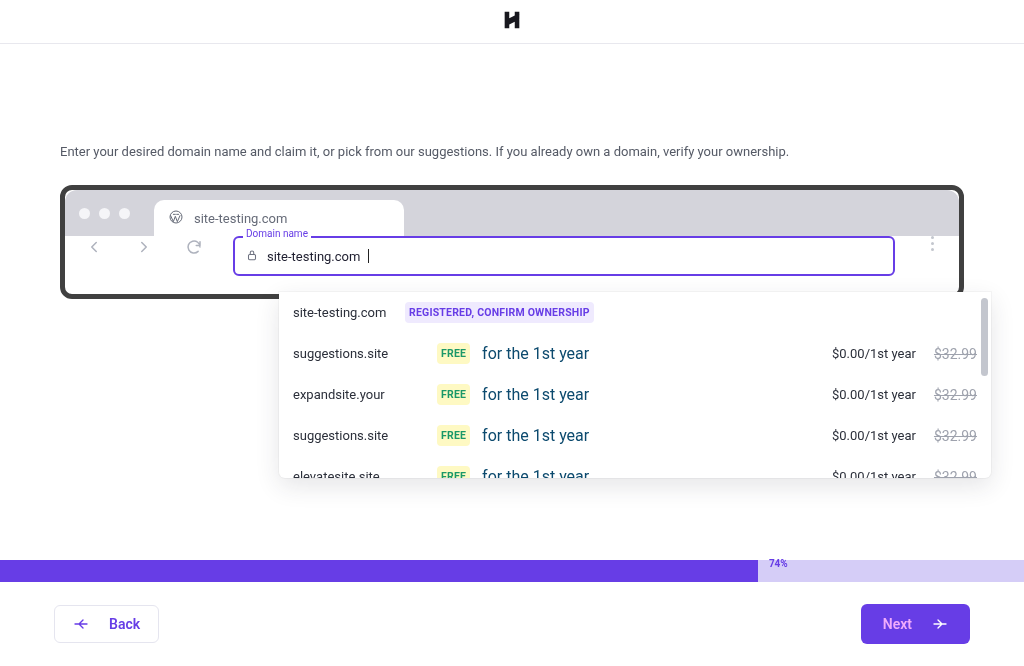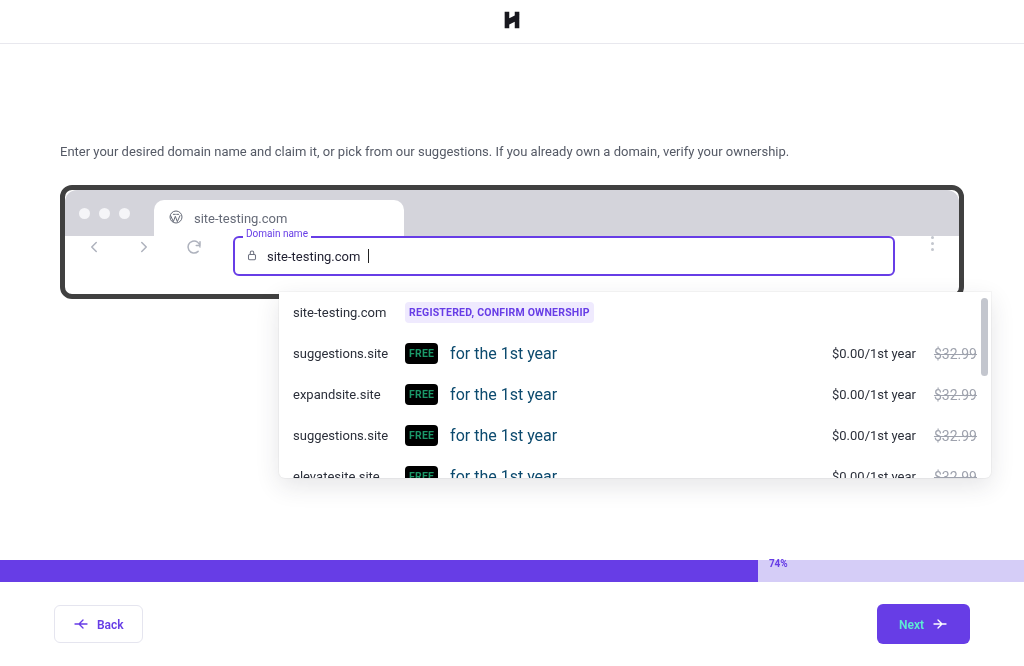--- a/index.html
+++ b/index.html
@@ -135,21 +135,21 @@
   }
   .dd-domain { color:#2b2f3a; min-width:100px;}
   .badge {
     font-size:10.5px;
     font-weight:700;
     padding:4px 4px;
     border-radius:4px;
     letter-spacing:0.2px;
   }
   .badge.registered { background:#efeafe; color:#673de6; }
-  .badge.free { background:#000000; color:#1b9868; }
+  .badge.free { background:#fef9c3; color:#1b9868;margin-left:32px; }
   .year-note { font-size:16px; color:#0c4a6e; }
   .price { margin-left:auto; color:#2b2f3a; font-size:13px; }
   .strike { color:#9ea2ad; text-decoration: line-through; margin-left:6px; font-size:14px;}
 
   .scrollbar {
     position:absolute; right:3px; top:6px; bottom:6px; width:7px;
   }
   .scroll-thumb {
     position:absolute; top:0; width:7px; height:78px; background:#c3c6ce; border-radius:4px;
   }
@@ -168,33 +168,33 @@
   }
 
   
   .footer {
     position:absolute; left:0; right:0; bottom:0;
     height:84px;
     display:flex; align-items:center; justify-content:space-between;
     padding: 0 54px;
   }
   .btn {
-    display:flex; align-items:flex-end; gap:8px;
-    font-size:12px; font-weight:600;
+    display:flex; align-items:flex-end; gap:20px;
+    font-size:14px; font-weight:600;
     border-radius:6px;
     padding: 10px 18px;
     cursor:pointer;
     border:none;
   }
   .btn.back {
     background:#fff; color:#673de6; border:1px solid #e5e5ef;
   }
   .btn.back svg{ width:16px; height:16px; stroke:#673de6; }
   .btn.next {
-    background:#673de6; color:#5eead4;
+    background:#673de6; color:#f0abfc;
     padding: 12px 22px;
   }
   .btn.next svg{ width:16px; height:16px; stroke:#fff; }
 </style>
 </head>
 <body>
 
 <div class="top-bar">
   <span class="logo">
     <svg viewBox="0 0 24 24" fill="currentColor">
@@ -270,21 +270,21 @@
             <span class="badge registered">REGISTERED, CONFIRM OWNERSHIP</span>
           </div>
           <div class="dd-row">
             <span class="dd-domain">suggestions.site</span>
             <span class="badge free">FREE</span>
             <span class="year-note">for the 1st year</span>
             <span class="price">$0.00/1st year</span>
             <span class="strike">$32.99</span>
           </div>
           <div class="dd-row">
-            <span class="dd-domain">expandsite.site</span>
+            <span class="dd-domain">expandsite.your</span>
             <span class="badge free">FREE</span>
             <span class="year-note">for the 1st year</span>
             <span class="price">$0.00/1st year</span>
             <span class="strike">$32.99</span>
           </div>
           <div class="dd-row">
             <span class="dd-domain">suggestions.site</span>
             <span class="badge free">FREE</span>
             <span class="year-note">for the 1st year</span>
             <span class="price">$0.00/1st year</span>

